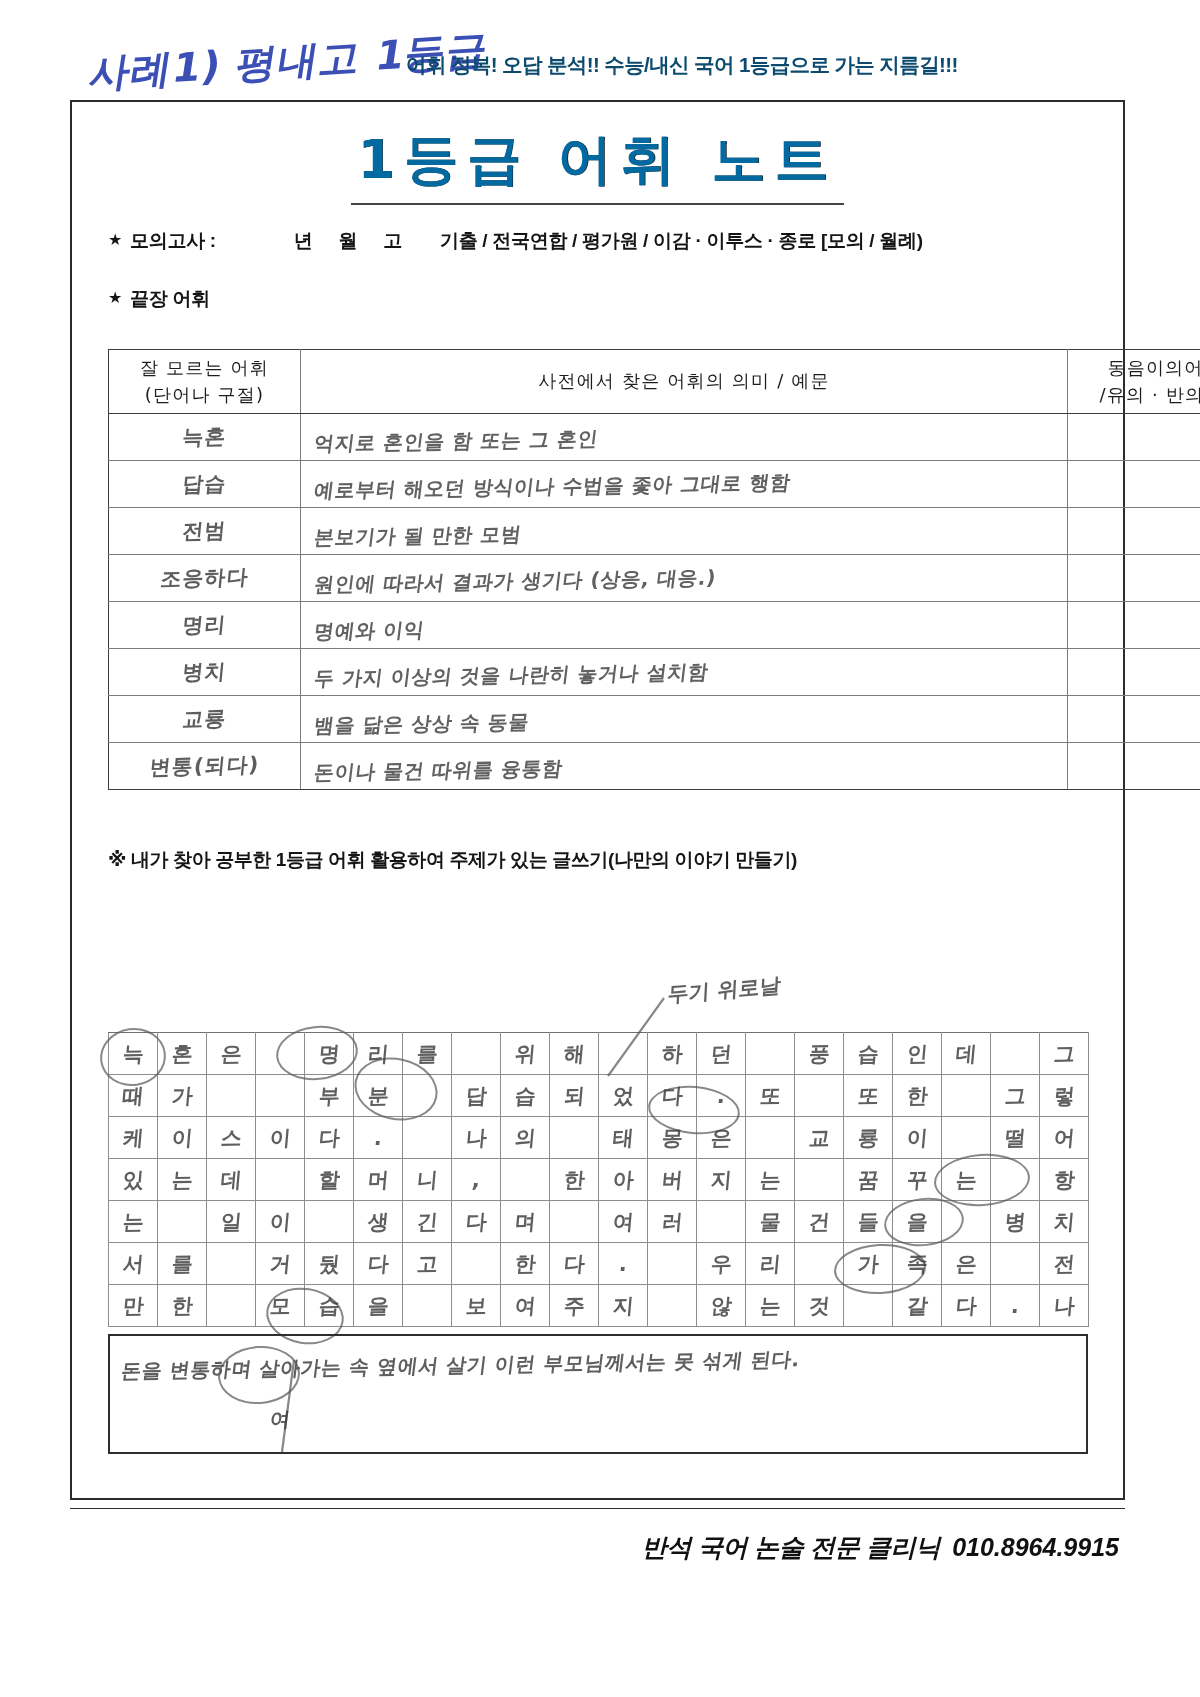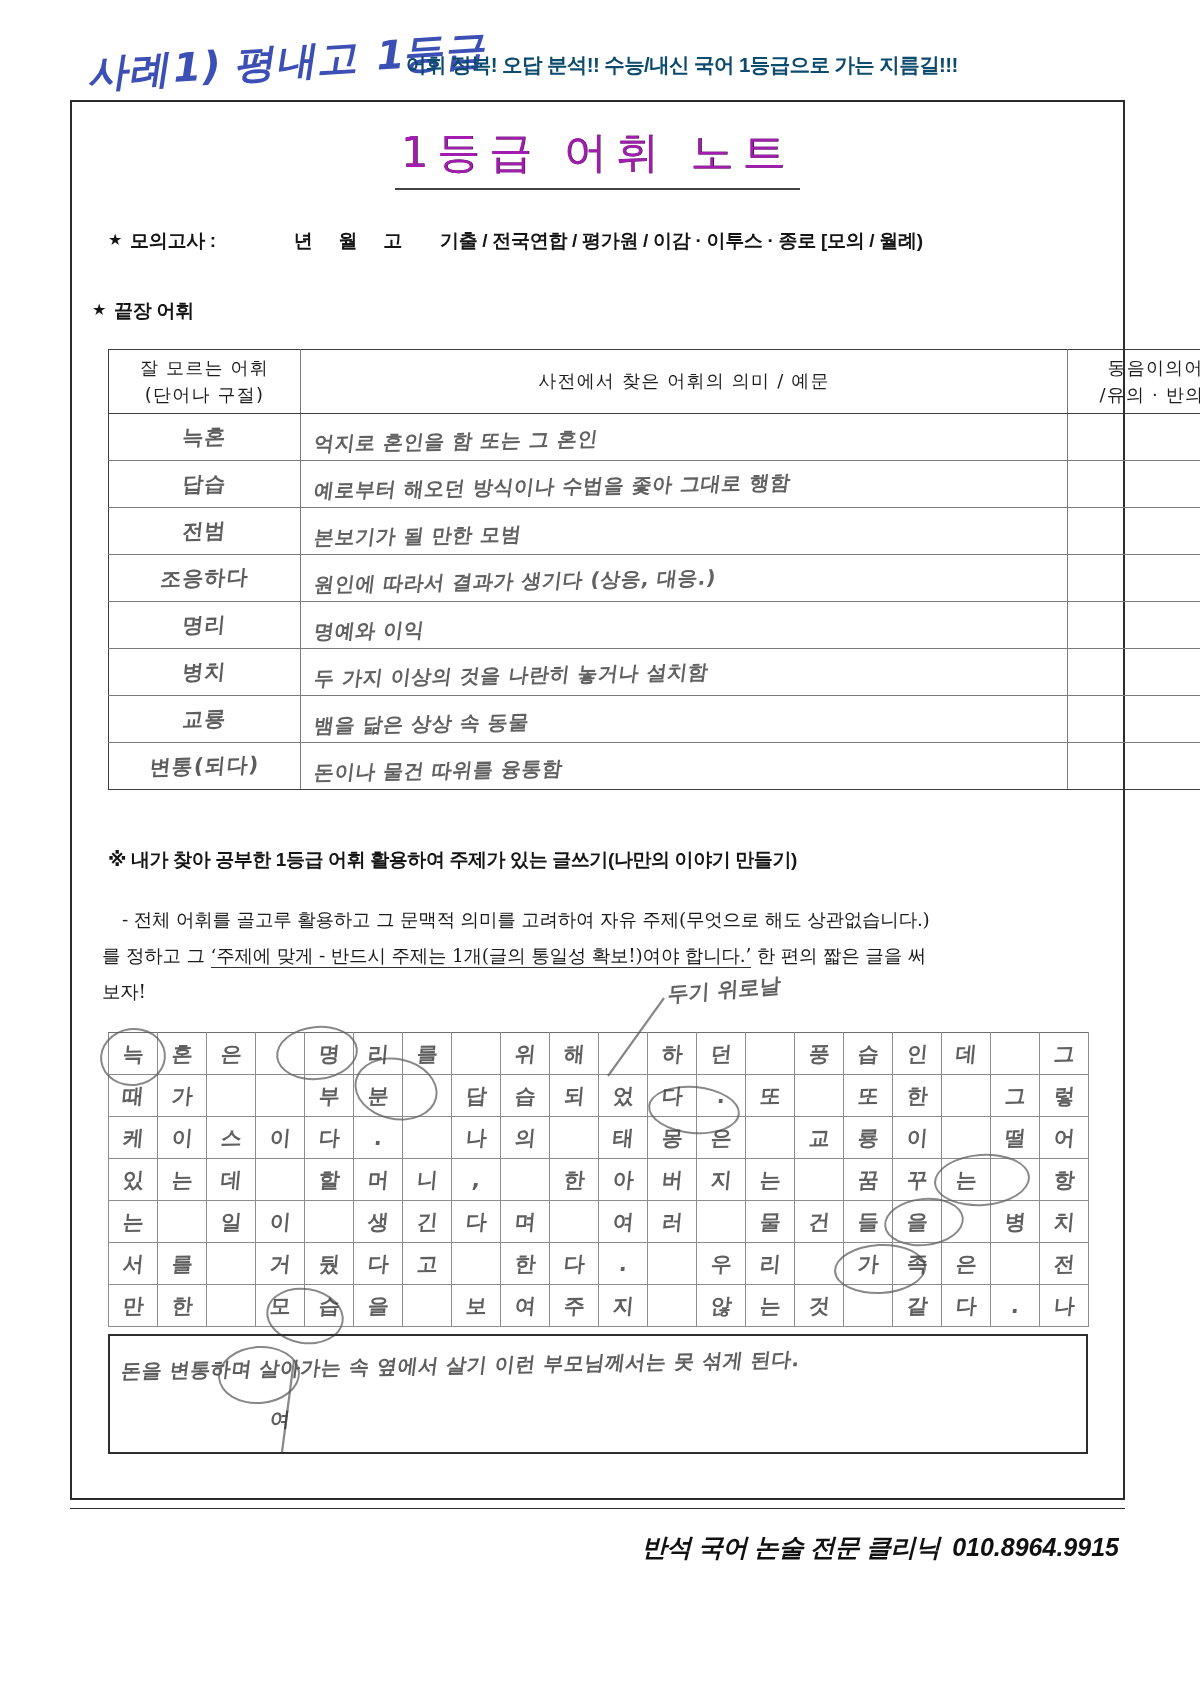--- a/index.html
+++ b/index.html
@@ -53,43 +53,43 @@
 
   .title-wrap {
     position: absolute;
     left: 0; top: 22px;
     width: 100%;
     text-align: center;
   }
   .doc-title {
     display: inline-block;
     font-family: "DejaVu Sans", sans-serif;
-    font-size: 43px;
-    font-weight: 400;
+    font-size: 54px;
+    font-weight: 700;
     letter-spacing: 9px;
-    color: #a21caf;
+    color: #0369a1;
     padding: 0 6px 6px 6px;
     border-bottom: 2px solid #444;
     text-shadow: 0.6px 0 0 #1a1a1a;
   }
 
   .star-row {
     position: absolute;
     font-size: 19px;
     font-weight: 700;
     color: #151515;
     white-space: nowrap;
     letter-spacing: -0.3px;
   }
   .star-row .star { font-size: 16px; margin-right: 8px; vertical-align: 2px; }
   .row-mock { left: 36px; top: 126px; }
   .row-mock .lbl { margin-right: 78px; }
   .gap-sm { display:inline-block; width: 26px; }
   .gap-md { display:inline-block; width: 38px; }
-  .row-endjang { left: 20px; top: 184px; margin-top: 12px; }
+  .row-endjang { left: 36px; top: 184px; }
 
   
   .vocab-table {
     position: absolute;
     left: 36px; top: 247px;
     width: 1136px;
     border-collapse: collapse;
     table-layout: fixed;
   }
   .vocab-table td, .vocab-table th {
@@ -401,25 +401,20 @@
           </td>
       </tr>
     </tbody>
   </table>
 
   <div class="note-line note-main">
     <span>※</span>
     <span>내가 찾아 공부한 1등급 어휘 활용하여 주제가 있는 글쓰기(나만의 이야기 만들기)</span>
   </div>
 
-  <div class="para">
-    <span class="ind"></span><span>- 전체 어휘를 골고루 활용하고 그 문맥적 의미를 고려하여 자유 주제(무엇으로 해도 상관없습니다.)</span><br>
-    <span>를 정하고 그 </span><u>‘주제에 맞게 - 반드시 주제는 1개(글의 통일성 확보!)여야 합니다.’</u><span> 한 편의 짧은 글을 써</span><br>
-    <span>보자!</span>
-  </div>
 
   <div class="grid-wrap">
 
     <div class="anno-label" style="left:560px; top:-56px;">두기 위로날</div>
     <svg class="anno" style="left:0; top:-60px; width:980px; height:120px;">
       <line x1="556" y1="26" x2="500" y2="104" stroke="#555" stroke-width="2.2" opacity=".7"></line>
     </svg>
 
     <div class="ellipse" style="left:-8px;  top:-4px;  width:66px;  height:58px; transform:rotate(-8deg);"></div>
     <div class="ellipse" style="left:168px; top:-6px;  width:82px;  height:54px; transform:rotate(-6deg);"></div>

